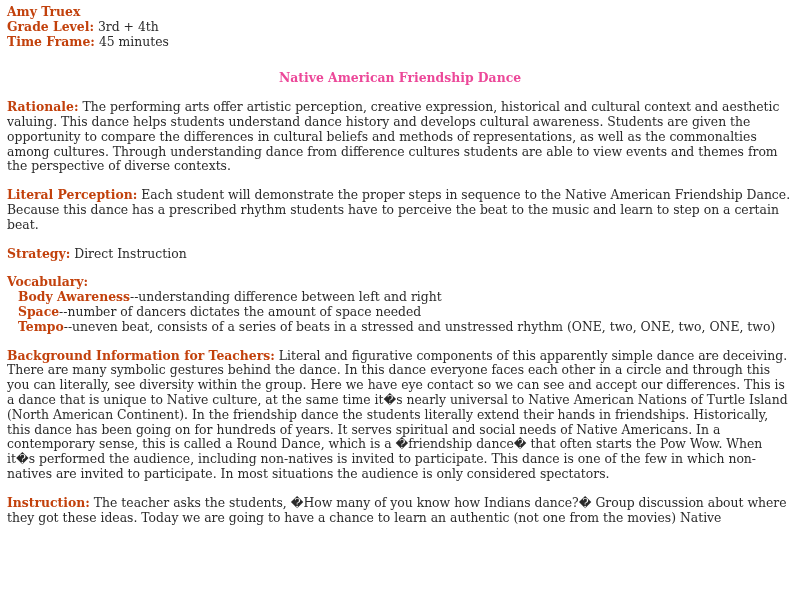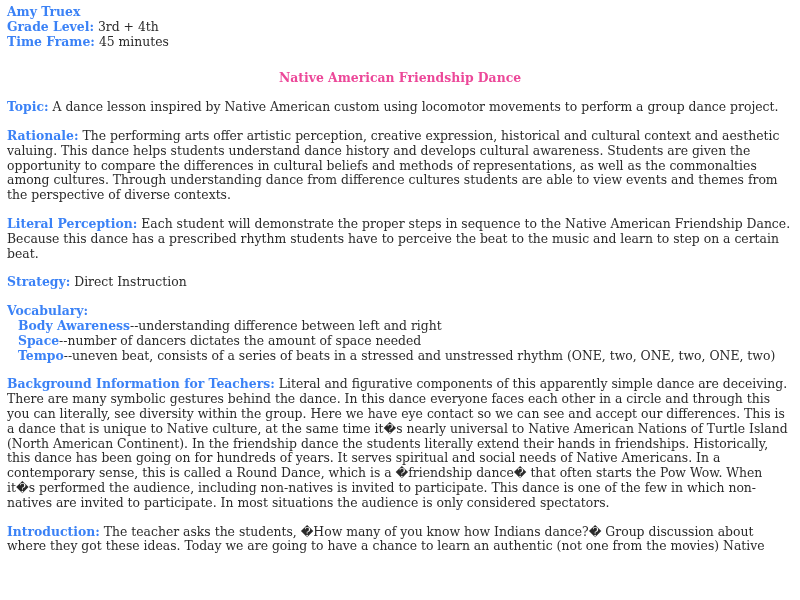--- a/index.html
+++ b/index.html
@@ -14,21 +14,21 @@
       font-family: "DejaVu Serif", serif;
       font-size: 12.4px;
       line-height: 14.8px;
       color: #2a2a2a;
     }
     .page {
       padding: 5px 7px 0 7px;
     }
     b, .lbl {
       font-weight: bold;
-      color: #3b82f6;
+      color: #c2410c;
     }
     .header-line { margin: 0; }
     .title {
       text-align: center;
       font-weight: bold;
       color: #ec4899;
       margin: 22px 0 0 0;
     }
     p {
       margin: 14px 0 0 0;
@@ -45,23 +45,20 @@
   </div>
   <div class="header-line">
     <b>Grade Level:</b><span> 3rd + 4th</span>
   </div>
   <div class="header-line">
     <b>Time Frame:</b><span> 45 minutes</span>
   </div>
 
   <div class="title">Native American Friendship Dance</div>
 
-  <p>
-    <b>Topic:</b><span> A dance lesson inspired by Native American custom using locomotor movements to perform a group dance project.</span>
-  </p>
 
   <p>
     <b>Rationale:</b><span> The performing arts offer artistic perception, creative expression, historical and cultural context and aesthetic valuing. This dance helps students understand dance history and develops cultural awareness. Students are given the opportunity to compare the differences in cultural beliefs and methods of representations, as well as the commonalties among cultures. Through understanding dance from difference cultures students are able to view events and themes from the perspective of diverse contexts.</span>
   </p>
 
 
   <p>
     <b>Literal Perception:</b><span> Each student will demonstrate the proper steps in sequence to the Native American Friendship Dance. Because this dance has a prescribed rhythm students have to perceive the beat to the music and learn to step on a certain beat.</span>
   </p>
 
@@ -74,16 +71,16 @@
     <span class="vocab-line"><b>Body Awareness</b><span>--understanding difference between left and right</span></span><br>
     <span class="vocab-line"><b>Space</b><span>--number of dancers dictates the amount of space needed</span></span><br>
     <span class="vocab-line"><b>Tempo</b><span>--uneven beat, consists of a series of beats in a stressed and unstressed rhythm (ONE, two, ONE, two, ONE, two)</span></span>
   </p>
 
   <p>
     <b>Background Information for Teachers:</b><span> Literal and figurative components of this apparently simple dance are deceiving. There are many symbolic gestures behind the dance. In this dance everyone faces each other in a circle and through this you can literally, see diversity within the group. Here we have eye contact so we can see and accept our differences. This is a dance that is unique to Native culture, at the same time it�s nearly universal to Native American Nations of Turtle Island (North American Continent). In the friendship dance the students literally extend their hands in friendships. Historically, this dance has been going on for hundreds of years. It serves spiritual and social needs of Native Americans. In a contemporary sense, this is called a Round Dance, which is a �friendship dance� that often starts the Pow Wow. When it�s performed the audience, including non-natives is invited to participate. This dance is one of the few in which non-natives are invited to participate. In most situations the audience is only considered spectators.</span>
   </p>
 
   <p>
-    <b>Introduction:</b><span> The teacher asks the students, �How many of you know how Indians dance?� Group discussion about where they got these ideas. Today we are going to have a chance to learn an authentic (not one from the movies) Native</span>
+    <b>Instruction:</b><span> The teacher asks the students, �How many of you know how Indians dance?� Group discussion about where they got these ideas. Today we are going to have a chance to learn an authentic (not one from the movies) Native</span>
   </p>
 
 </div>
 
 </body></html>

